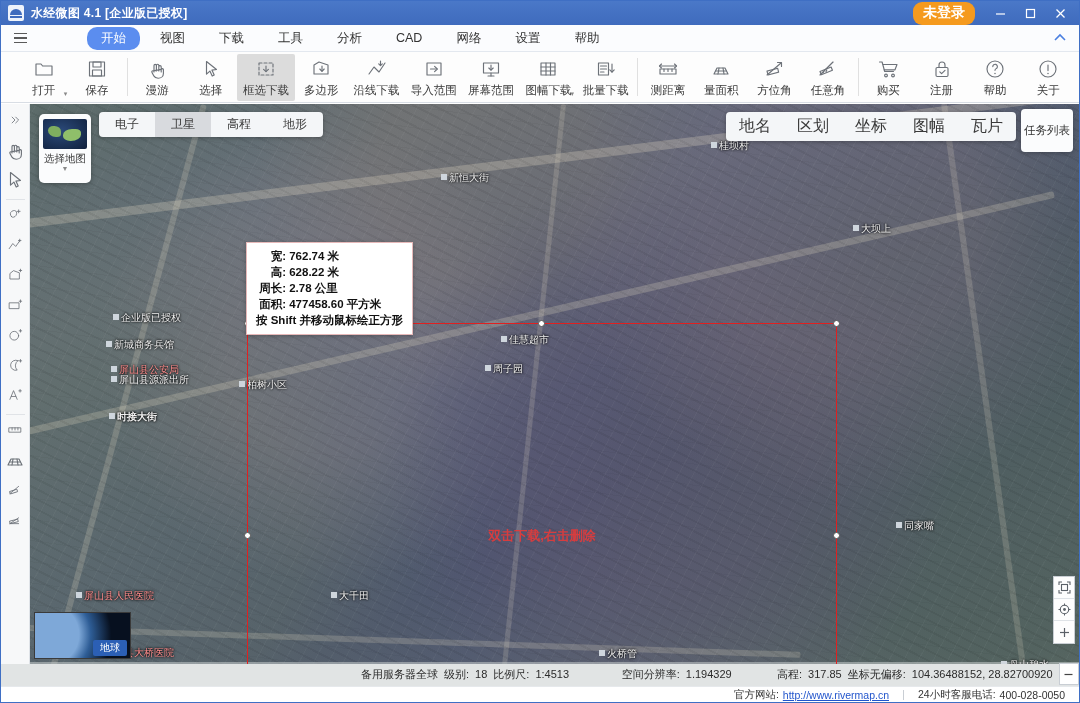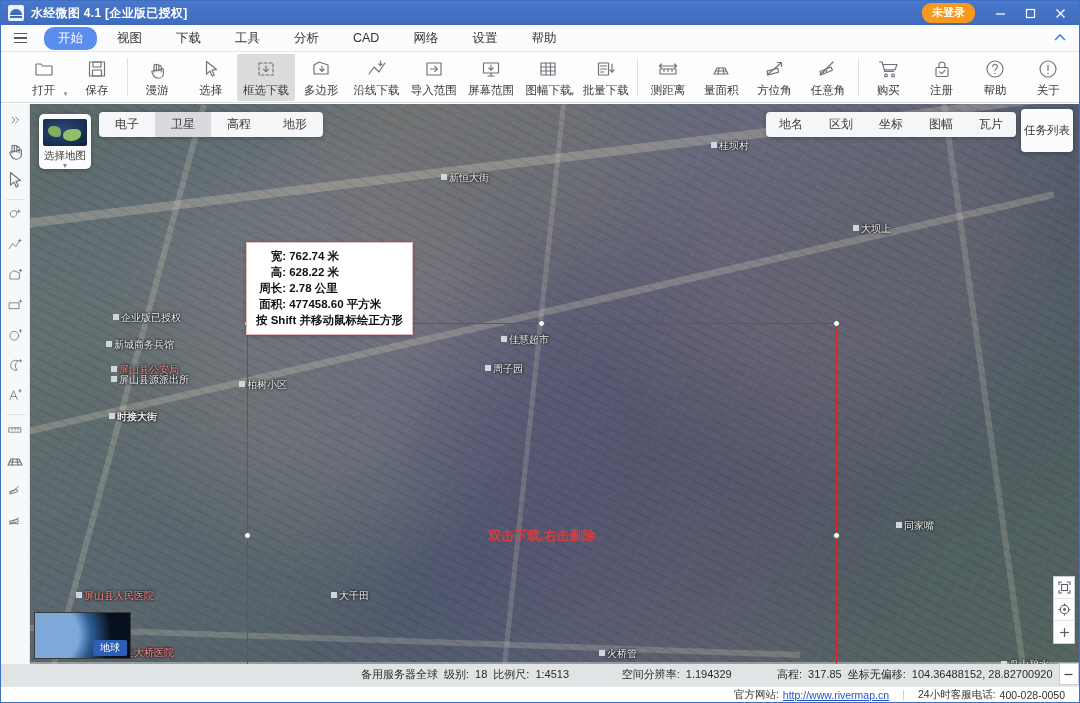--- a/index.html
+++ b/index.html
@@ -22,31 +22,31 @@
   .title-logo::after{
     content:""; position:absolute; left:2px; right:2px; top:4px; height:6px;
     border-radius: 6px 6px 0 0; background:#3f6bbd;
   }
   .title-logo::before{
     content:""; position:absolute; left:2px; right:2px; bottom:3px; height:2px; background:#3f6bbd;
   }
   .title-text { font-size: 12px; font-weight: bold; letter-spacing: .3px; }
   .title-spacer { flex: 1; }
   .login-badge {
-    background: #f59a1e; color: #fff; font-size: 11px; border-radius: 9px;
+    background: #f59a1e; color: #fff; font-size: 14px; border-radius: 9px;
     padding: 2px 10px 3px; margin-right: 10px; font-weight: bold;
   }
   .winbtn { width: 30px; height: 24px; display:flex; align-items:center; justify-content:center;
             color:#fff; font-size: 13px; }
   .winbtn svg { display:block; }
 
   
   .menubar {
     height: 27px; background: #fbfcfe; display:flex; align-items:center;
-    border-bottom: 1px solid #e3e8ef; padding-left: 6px;
+    border-bottom: 1px solid #e3e8ef; padding-left: 6px; gap: 43px;
   }
   .hamburger { width: 26px; height: 22px; display:flex; flex-direction:column;
     justify-content:center; align-items:center; gap:3px; margin-right: 8px; }
   .hamburger span { display:block; width: 13px; height: 1.6px; background:#5a5a5a; }
   .menu-item { font-size: 12.5px; color:#333; padding: 3px 14px; margin: 0 3px; border-radius: 10px; }
   .menu-item.active { background:#5b8def; color:#fff; }
   .menu-right { margin-left:auto; padding-right: 12px; color:#5b8def; font-size: 12px; }
 
   
   .toolbar {
@@ -99,40 +99,40 @@
   
   .layer-tabs {
     position:absolute; left:98px; top:8px; background:#f4f6f8; border-radius:4px;
     display:flex; box-shadow:0 1px 4px rgba(0,0,0,.28); z-index:15; overflow:hidden;
   }
   .layer-tab { font-size:12px; color:#3a3a3a; padding:4px 16px; }
   .layer-tab.active { background:#d8dade; }
 
   
   .map-select {
-    position:absolute; left:38px; top:10px; width:52px; height:55px; background:#fbfcfd;
+    position:absolute; left:38px; top:10px; width:52px; height:69px; background:#fbfcfd;
     border-radius:5px; box-shadow:0 1px 5px rgba(0,0,0,.3); z-index:16;
     display:flex; flex-direction:column; align-items:center; padding-top:5px;
   }
   .map-thumb { width:44px; height:30px; border-radius:2px;
     background: radial-gradient(ellipse at 40% 40%, #2b4a7a, #10203c);
     position:relative; overflow:hidden; }
   .map-thumb::before{ content:""; position:absolute; left:5px; top:7px; width:13px; height:11px;
     background:#7fae5f; border-radius:40% 50% 30% 60%; }
   .map-thumb::after{ content:""; position:absolute; right:6px; top:10px; width:18px; height:12px;
     background:#8fbf6a; border-radius:50% 30% 55% 40%; }
   .map-select-lbl { font-size:10.5px; color:#3a3a3a; margin-top:3px; }
   .map-select-caret { font-size:7px; color:#888; line-height:6px; }
 
   
   .right-tabs {
     position:absolute; right:63px; top:8px; background:#f4f6f8; border-radius:4px;
     display:flex; box-shadow:0 1px 4px rgba(0,0,0,.28); z-index:15; overflow:hidden;
   }
-  .right-tab { font-size:12px; color:#3a3a3a; padding:4px 13px; }
+  .right-tab { font-size:16px; color:#3a3a3a; padding:4px 13px; }
   .task-btn {
     position:absolute; right:6px; top:5px; width:52px; height:43px; background:#fbfcfd;
     border-radius:4px; box-shadow:0 1px 5px rgba(0,0,0,.28); z-index:15;
     display:flex; align-items:center; justify-content:center; font-size:11.5px; color:#333;
     text-align:center; line-height:13px;
   }
 
   
   .info-box {
     position:absolute; left:245px; top:138px; background:#fff; border:1px solid #e7b9b9;

